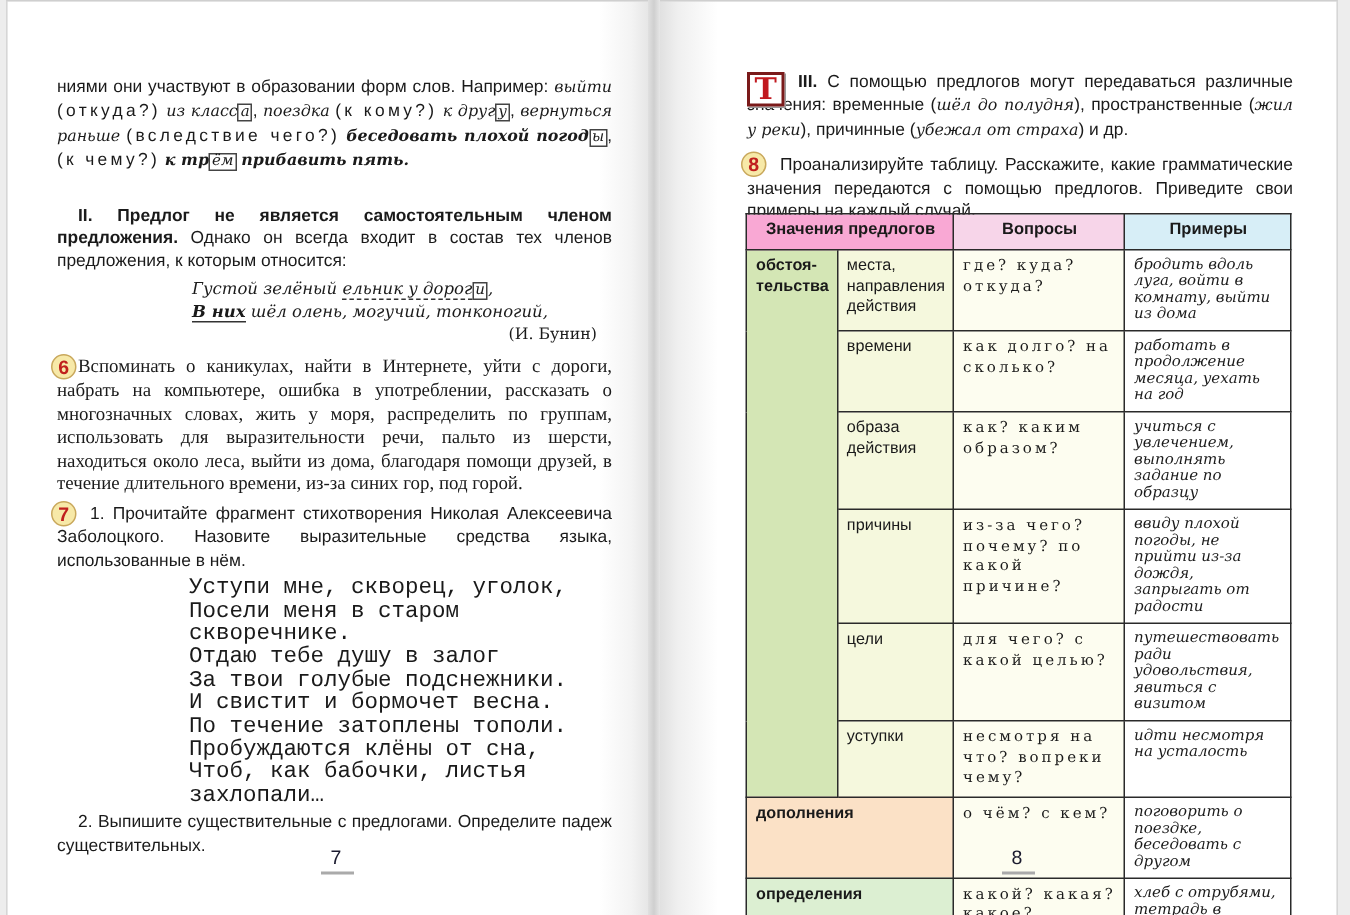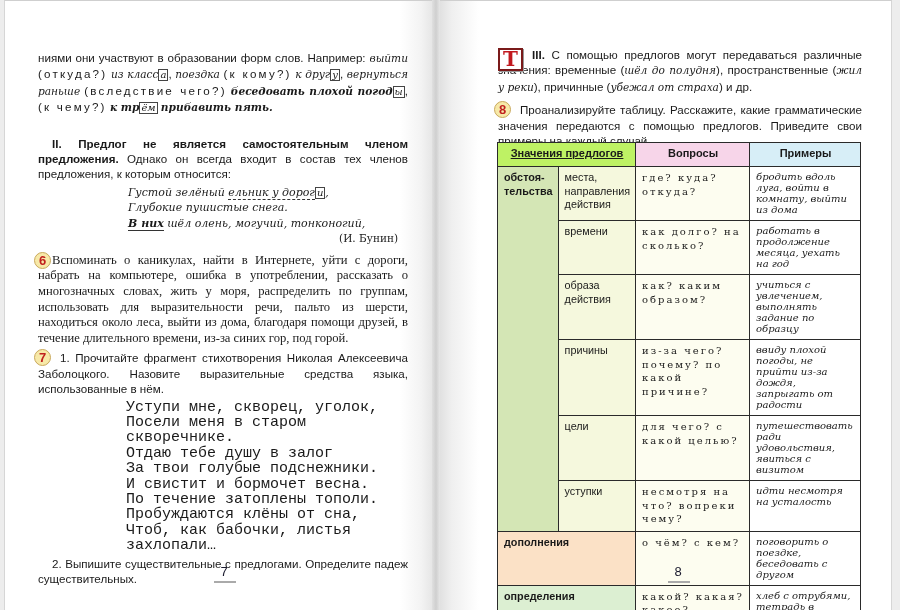--- a/index.html
+++ b/index.html
@@ -41,21 +41,21 @@
   .pgnum::after { content: ""; display: block; width: 22px; height: 2px; background: #aaa; margin: 2px auto 0; }
 
   .theory { position: relative; padding-left: 0; }
   .t-badge { position: absolute; left: 0; top: 1px; width: 25px; height: 23px; border: 2px solid #7a1a1a; background: #fff;
     color: #c1191f; font-family: "DejaVu Serif", serif; font-weight: bold; font-size: 20px; line-height: 19px; text-align: center; box-shadow: 1px 1px 0 #999; }
   .theory p.first { text-indent: 34px; }
 
   table.grid { position: absolute; left: 497px; top: 142px; width: 364px; border-collapse: collapse; font-size: 10.8px; line-height: 13.5px; }
   table.grid td, table.grid th { border: 1px solid #2a2a2a; vertical-align: top; padding: 4px 5px 5px 6px; text-align: left; }
   table.grid th { font-weight: bold; text-align: center; font-size: 11px; height: 24px; vertical-align: middle; }
-  .h-mean { background: #bef264; text-decoration: underline; }
+  .h-mean { background: #f9a8d4; }
   .h-q { background: #f7d5e9; }
   .h-ex { background: #d7eef7; }
   .c-group { background: #d4e6b5; font-weight: bold; width: 60px; }
   .c-sub { background: #f5f8dd; width: 72px; }
   .c-q { background: #fdfdf0; width: 114px; font-family: "DejaVu Serif", serif; font-size: 10px; letter-spacing: 2px; line-height: 13.5px; }
   .c-ex { background: #fff; font-family: "DejaVu Serif", serif; font-style: italic; font-size: 10px; line-height: 11px; }
   .c-dop { background: #fbe1c6; font-weight: bold; }
   .c-opr { background: #dcefd2; font-weight: bold; }
 </style>
 </head>
@@ -82,21 +82,20 @@
       <span class="ital bold">к тр</span><span class="box">ём</span>
       <span class="ital bold">прибавить пять.</span>
     </p>
     <p class="indent" style="margin-top:20px">
       <span class="bold">II. Предлог не является самостоятельным членом предложения.</span>
       <span>Однако он всегда входит в состав тех членов предложения, к которым относится:</span>
     </p>
 
     <div class="poem">
       <div><span>Густой зелёный </span><span class="u-dash">ельник у дорог</span><span class="box">и</span><span>,</span></div>
-      <div><span>Глубокие пушистые снега.</span></div>
       <div><span class="u-solid bold">В них</span><span> шёл олень, могучий, тонконогий,</span></div>
       <div class="author">(И. Бунин)</div>
     </div>
 
     <div class="task">
       <span class="task-num">6</span>
       <p class="serif-block indent">Вспоминать о каникулах, найти в Интернете, уйти с дороги, набрать на компьютере, ошибка в употреблении, рассказать о многозначных словах, жить у моря, распределить по группам, использовать для выразительности речи, пальто из шерсти, находиться около леса, выйти из дома, благодаря помощи друзей, в течение длительного времени, из-за синих гор, под горой.</p>
     </div>
 
     <div class="task" style="margin-top:4px">

